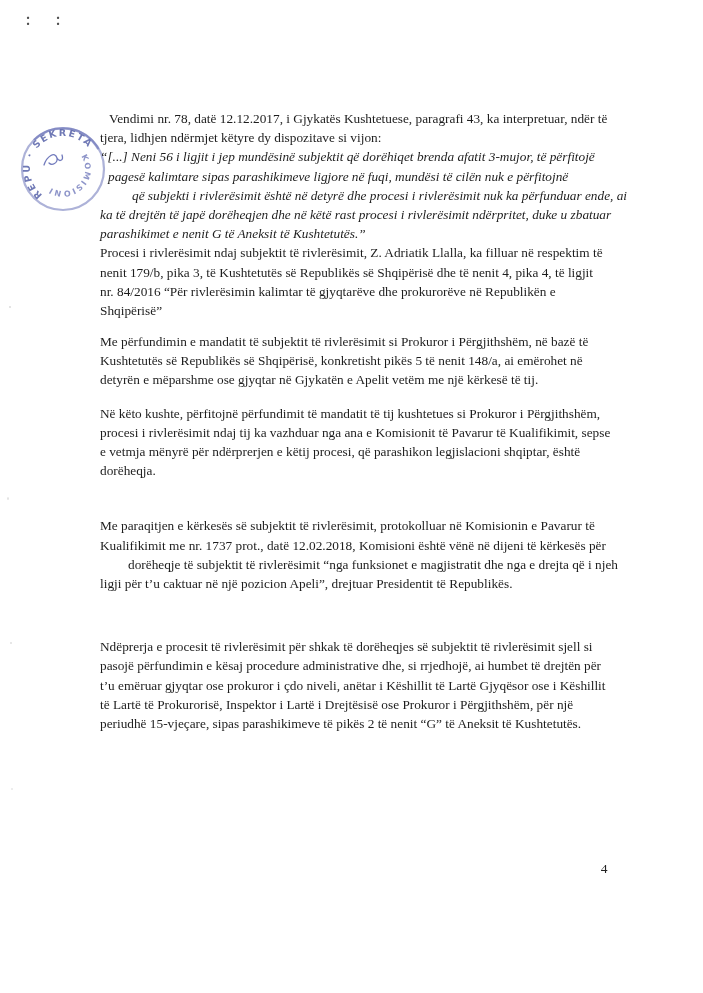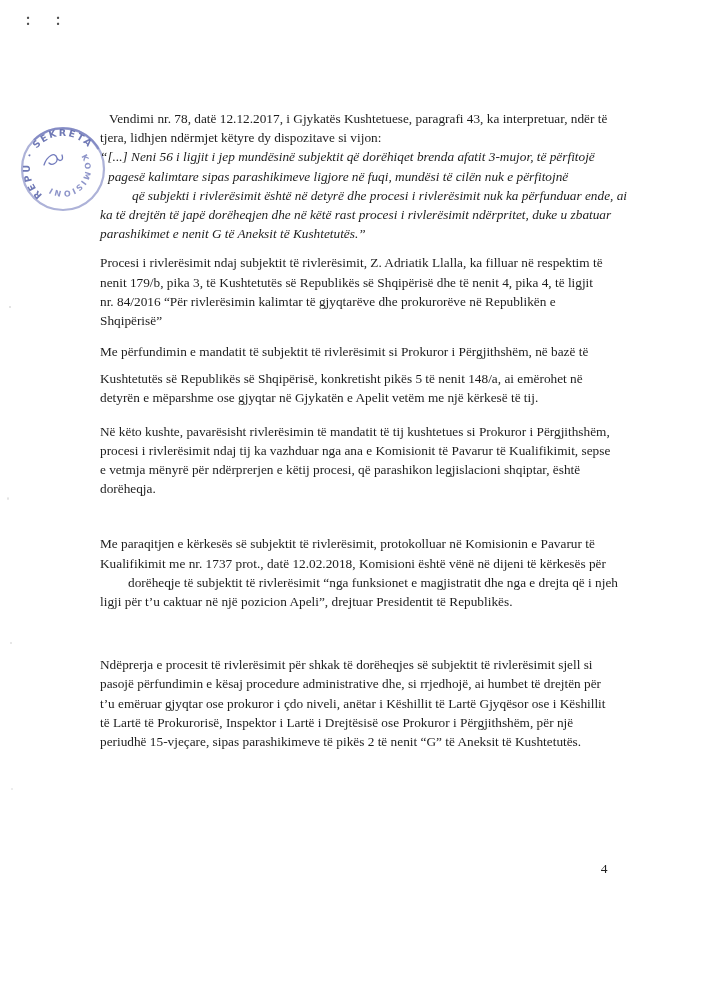--- a/index.html
+++ b/index.html
@@ -18,21 +18,21 @@
   .scan-mark.m2{left:55px;}
   .speck{position:absolute;background:#b9b9b9;border-radius:50%;}
   
   .stamp{position:absolute;left:16px;top:118px;width:96px;height:102px;}
   
   .content{
     position:absolute;left:100px;top:109px;width:513px;
     color:#1d1d1d;font-size:13.3px;line-height:19.2px;
   }
   .para{margin:0;padding:0;}
-  .para.gap10{margin-top:10px;}
+  .para.gap10{margin-top:0;}
   .para.gap12{margin-top:12px;}
   .para.gap14{margin-top:14px;}
   .para.gap44{margin-top:44px;}
   .line{white-space:nowrap;height:19.2px;overflow:visible;}
   .line.italic{font-style:italic;}
   
   .page-number{
     position:absolute;left:594px;top:861px;width:20px;text-align:center;
     font-size:13.5px;color:#222;
   }
@@ -82,26 +82,26 @@
 
     <div class="para gap10">
       <div class="line" style="transform: scaleX(1); transform-origin: left center;">Procesi i rivlerësimit ndaj subjektit të rivlerësimit, Z. Adriatik Llalla, ka filluar në respektim të</div>
       <div class="line" style="transform: scaleX(1); transform-origin: left center;">nenit 179/b, pika 3, të Kushtetutës së Republikës së Shqipërisë dhe të nenit 4, pika 4, të ligjit</div>
       <div class="line" style="transform: scaleX(1); transform-origin: left center;">nr. 84/2016 “Për rivlerësimin kalimtar të gjyqtarëve dhe prokurorëve në Republikën e</div>
       <div class="line last">Shqipërisë”</div>
     </div>
 
     <div class="para gap12">
       <div class="line" style="transform: scaleX(1); transform-origin: left center;">Me përfundimin e mandatit të subjektit të rivlerësimit si Prokuror i Përgjithshëm, në bazë të</div>
-      <div class="line" style="transform: scaleX(1); transform-origin: left center; margin-top: 8px;">Kushtetutës së Republikës së Shqipërisë, konkretisht pikës 5 të nenit 148/a, ai emërohet në</div>
+      <div class="line" style="transform: scaleX(1); transform-origin: left center;">Kushtetutës së Republikës së Shqipërisë, konkretisht pikës 5 të nenit 148/a, ai emërohet në</div>
       <div class="line last">detyrën e mëparshme ose gjyqtar në Gjykatën e Apelit vetëm me një kërkesë të tij.</div>
     </div>
 
     <div class="para gap14">
-      <div class="line" style="transform: scaleX(1); transform-origin: left center;">Në këto kushte, pavarësisht rivlerësimin të mandatit të tij kushtetues si Prokuror i Përgjithshëm,</div>
+      <div class="line" style="transform: scaleX(1); transform-origin: left center;">Në këto kushte, përfitojnë përfundimit të mandatit të tij kushtetues si Prokuror i Përgjithshëm,</div>
       <div class="line" style="transform: scaleX(1); transform-origin: left center;">procesi i rivlerësimit ndaj tij ka vazhduar nga ana e Komisionit të Pavarur të Kualifikimit, sepse</div>
       <div class="line" style="transform: scaleX(1); transform-origin: left center;">e vetmja mënyrë për ndërprerjen e këtij procesi, që parashikon legjislacioni shqiptar, është</div>
       <div class="line last">dorëheqja.</div>
     </div>
 
     <div class="para gap14">
       <div class="line" style="transform: scaleX(1); transform-origin: left center; margin-top: 36px;">Me paraqitjen e kërkesës së subjektit të rivlerësimit, protokolluar në Komisionin e Pavarur të</div>
       <div class="line" style="transform: scaleX(1); transform-origin: left center;">Kualifikimit me nr. 1737 prot., datë 12.02.2018, Komisioni është vënë në dijeni të kërkesës për</div>
       <div class="line" style="transform: scaleX(1); transform-origin: left center; margin-left: 28px;">dorëheqje të subjektit të rivlerësimit “nga funksionet e magjistratit dhe nga e drejta që i njeh</div>
       <div class="line last">ligji për t’u caktuar në një pozicion Apeli”, drejtuar Presidentit të Republikës.</div>

